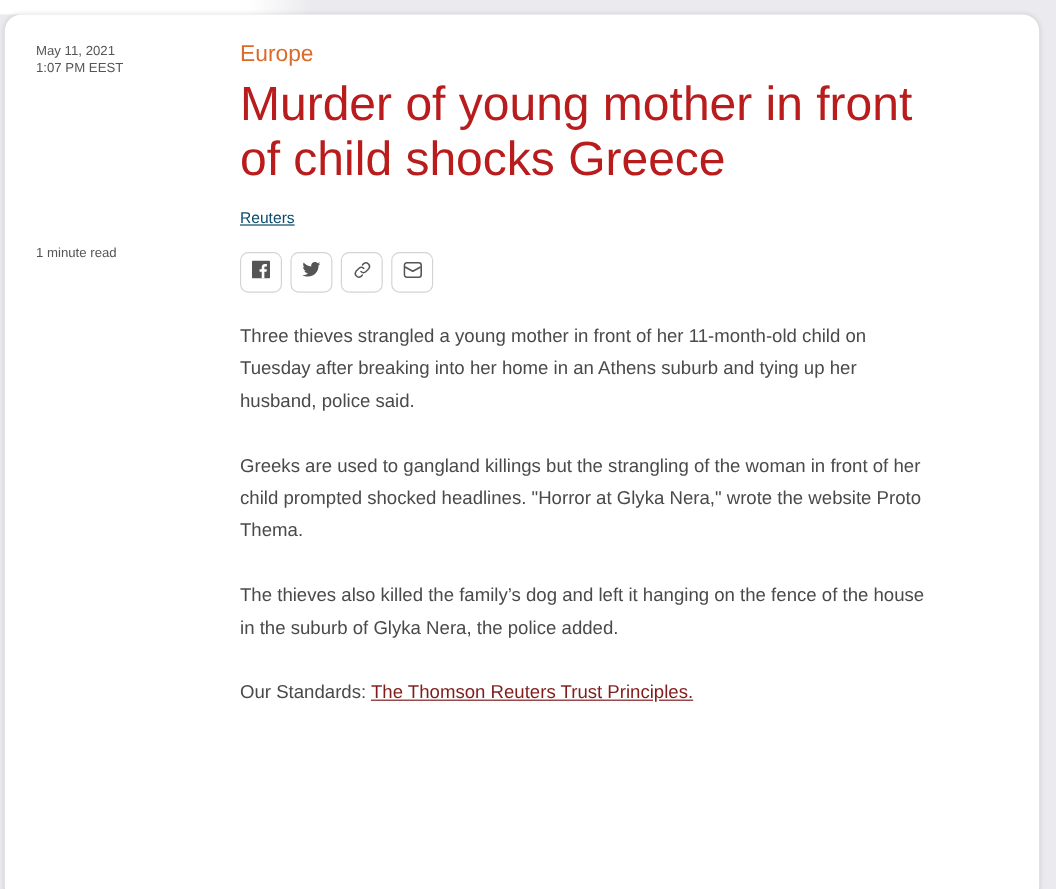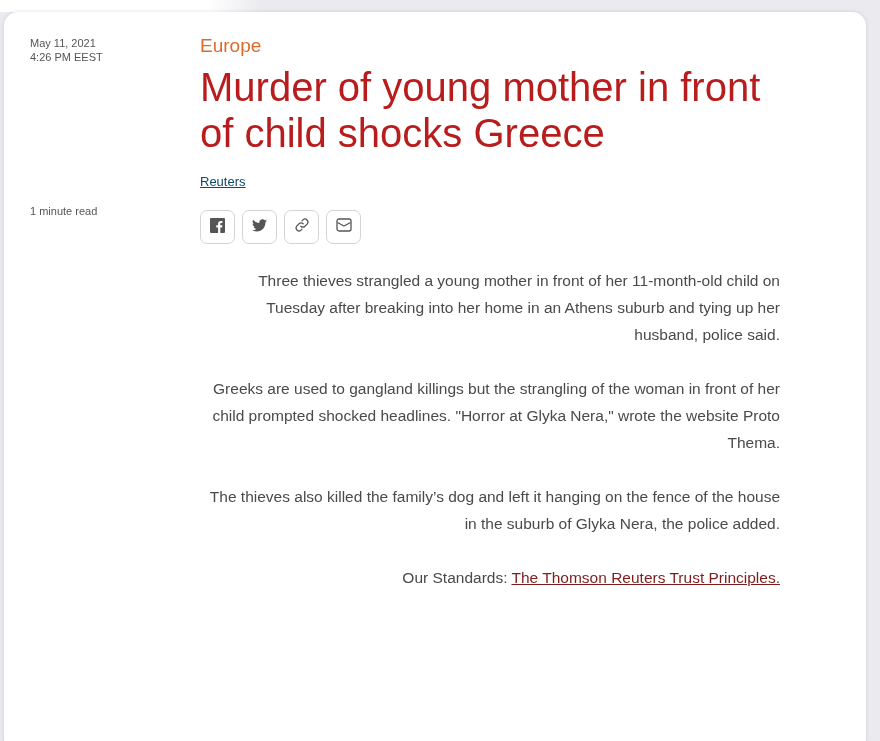--- a/index.html
+++ b/index.html
@@ -28,36 +28,36 @@
     color: #b91c1c; font-size: 40px; line-height: 46px; font-weight: normal;
     margin: 6px 0 0 0; letter-spacing: 0;
   }
   .byline { color: #0c4a6e; font-size: 13px; margin-top: 18px; line-height: 16px; text-decoration: underline; }
   .share { display: flex; gap: 7px; margin-top: 20px; }
   .share-btn {
     width: 35px; height: 34px; border: 1px solid #d4d4d4; border-radius: 7px;
     background: #fff; display: flex; align-items: center; justify-content: center;
     box-sizing: border-box; cursor: pointer;
   }
-  .body { margin-top: 23px; text-align: right; }
+  .body { margin-top: 23px; }
   .body p {
     color: #4a4a4a; font-size: 15.5px; line-height: 27px; margin: 0 0 27px 0; width: 580px;
   }
   .body p.std { margin-top: 0; }
   .body a { color: #7f1d1d; text-decoration: underline; }
 </style>
 </head>
 <body>
 
 <div class="topfade"></div>
 
 <div class="card">
   <div class="meta date">
     <div>May 11, 2021</div>
-    <div>4:26 PM EEST</div>
+    <div>1:07 PM EEST</div>
   </div>
   <div class="meta read">1 minute read</div>
 
   <div class="main">
     <a class="category" style="display:block;text-decoration:none;">Europe</a>
     <h1 class="headline">Murder of young mother in front of child shocks Greece</h1>
     <div class="byline">Reuters</div>
 
     <div class="share">
       <div class="share-btn" title="Share on Facebook">

